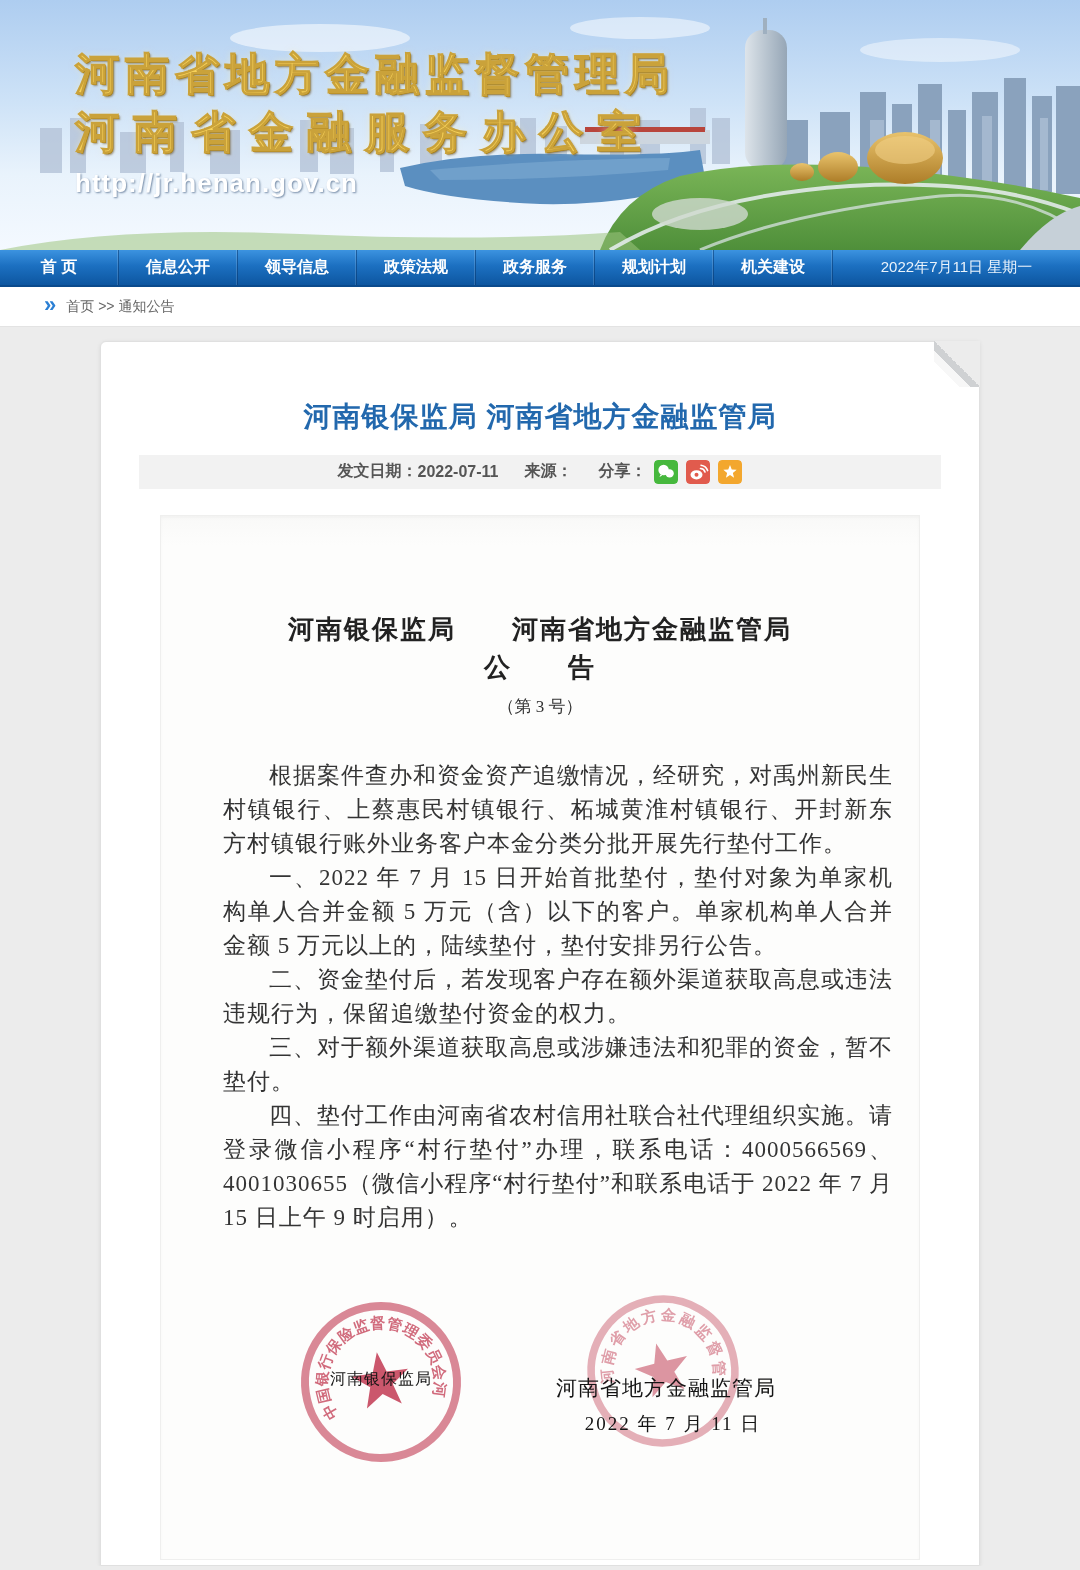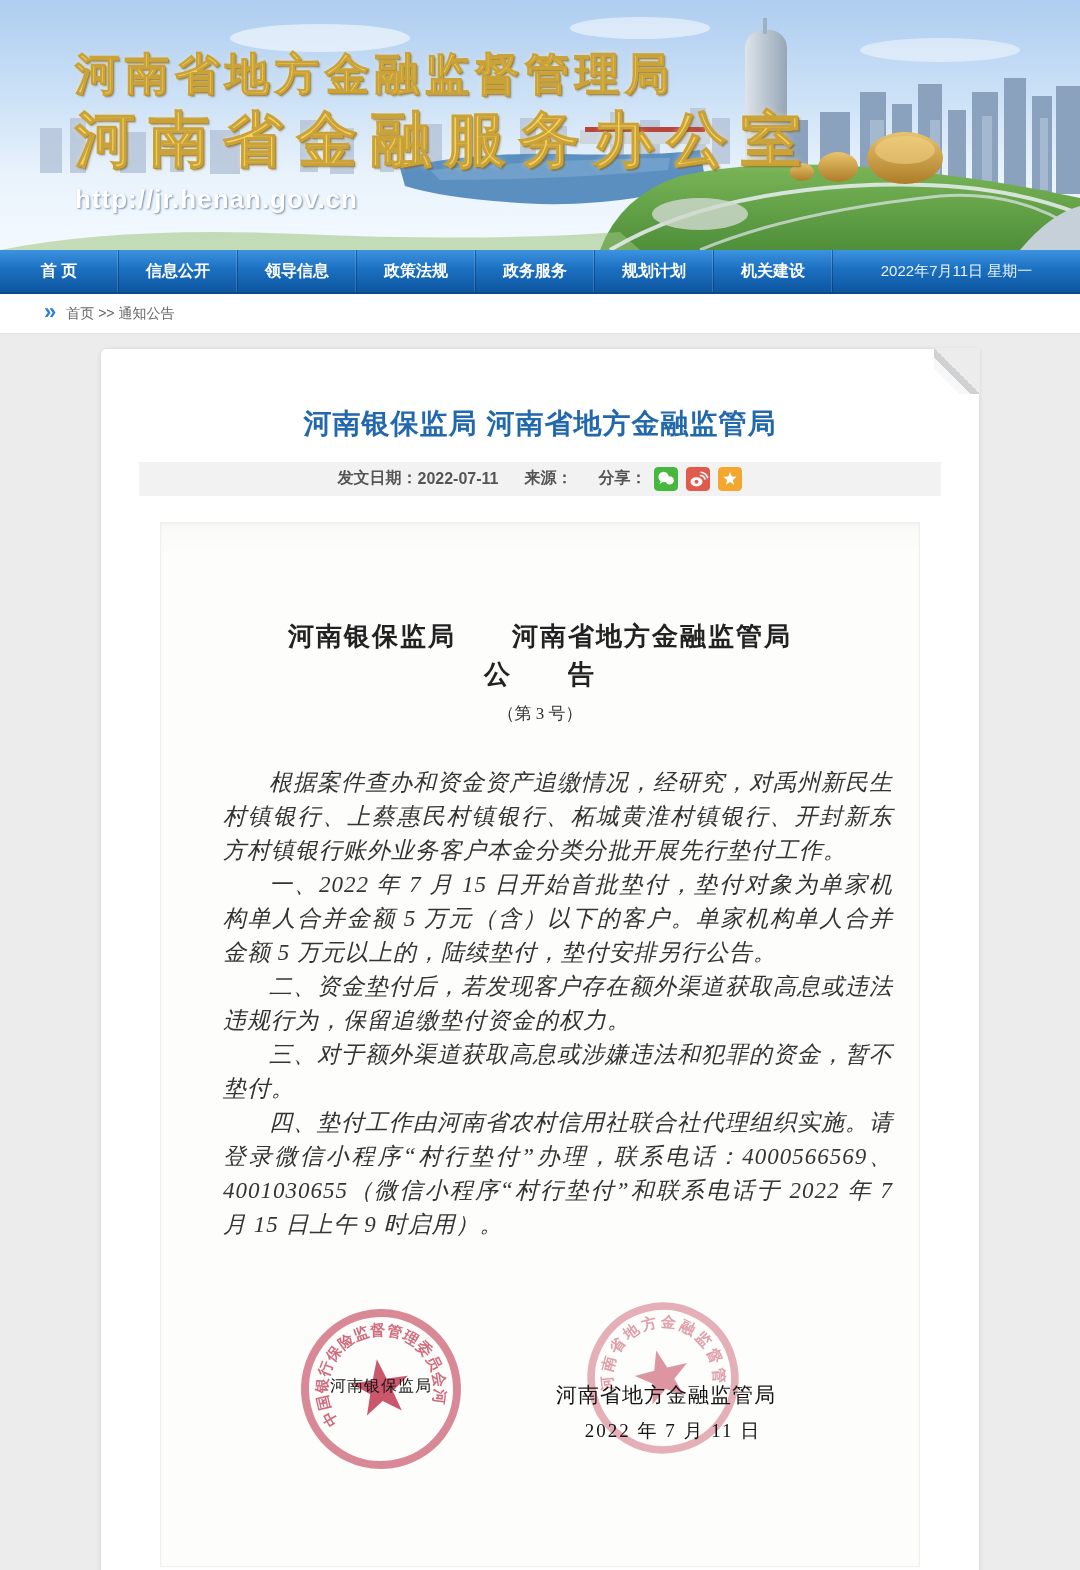--- a/index.html
+++ b/index.html
@@ -7,26 +7,26 @@
 
   
   .banner{position:relative;width:1080px;height:250px;overflow:hidden;
     background:linear-gradient(180deg,#aecdf0 0%,#cde2f7 40%,#e9f3fc 70%,#f4f9ff 100%);}
   .banner svg.scene{position:absolute;left:0;top:0;}
   .banner-text{position:absolute;left:75px;top:52px;line-height:1;}
   .gold-line{font-weight:800;color:#f6d159;
     text-shadow:1px 1px 0 #a9801a,2px 2px 2px rgba(70,45,0,.45),0 0 6px rgba(255,240,180,.5);
     -webkit-text-stroke:1px #caa23a;}
   .gold-1{font-size:44px;letter-spacing:6px;}
-  .gold-2{font-size:60px;letter-spacing:14px;margin-top:14px;}
+  .gold-2{font-size:44px;letter-spacing:14px;margin-top:14px;}
   .banner-url{margin-top:16px;font-size:26px;font-weight:bold;color:#ffffff;
     text-shadow:1px 1px 2px rgba(40,70,110,.6);letter-spacing:1px;}
 
   
-  .nav{display:flex;width:1080px;height:44px;
+  .nav{display:flex;width:1080px;height:37px;
     background:linear-gradient(180deg,#3c93e0 0%,#1c70c1 45%,#0d56a0 100%);
     border-bottom:2px solid #0a4a8c;box-sizing:border-box;}
   .nav-item{flex:0 0 118px;display:flex;align-items:center;justify-content:center;
     color:#fff;font-size:16px;font-weight:bold;cursor:pointer;
     border-right:1px solid rgba(8,55,110,.55);box-shadow:inset -1px 0 0 rgba(255,255,255,.15);}
   .nav-date{flex:1;display:flex;align-items:center;justify-content:center;
     color:#eaf3fb;font-size:15px;font-weight:normal;}
 
   
   .crumbs{width:1080px;height:40px;background:#ffffff;border-bottom:1px solid #e3e3e3;
@@ -53,21 +53,21 @@
 
   
   .scan{position:relative;width:760px;height:1045px;margin:26px auto 0;
     background:linear-gradient(180deg,#f9f9f8 0,#fdfdfc 30px,#fdfdfc 100%);
     border:1px solid #efefee;box-shadow:inset 0 2px 3px rgba(0,0,0,.03);
     box-sizing:border-box;padding-top:95px;
     font-family:"Liberation Serif","DejaVu Serif",serif;color:#2e2e2e;}
   .scan h2{margin:0;text-align:center;font-size:26px;font-weight:600;
     letter-spacing:2px;line-height:38px;color:#222;}
   .doc-number{margin-top:8px;text-align:center;font-size:17px;line-height:24px;color:#333;}
-  .doc-body{margin-top:40px;padding:0 26px 0 62px;font-style:italic;}
+  .doc-body{margin-top:40px;padding:0 26px 0 62px;}
   .doc-body p{margin:0;font-size:23px;line-height:34px;letter-spacing:1px;
     text-indent:2em;text-align:justify;color:#343434;}
 
   
   .seal-area{position:relative;margin-top:26px;height:266px;}
   .seal-svg{position:absolute;}
   .seal-left{left:130px;top:31px;}
   .seal-right{left:417px;top:25px;transform:rotate(-14deg);}
   .sig{position:absolute;text-align:center;color:#141414;
     font-family:"Liberation Serif","DejaVu Serif",serif;}

